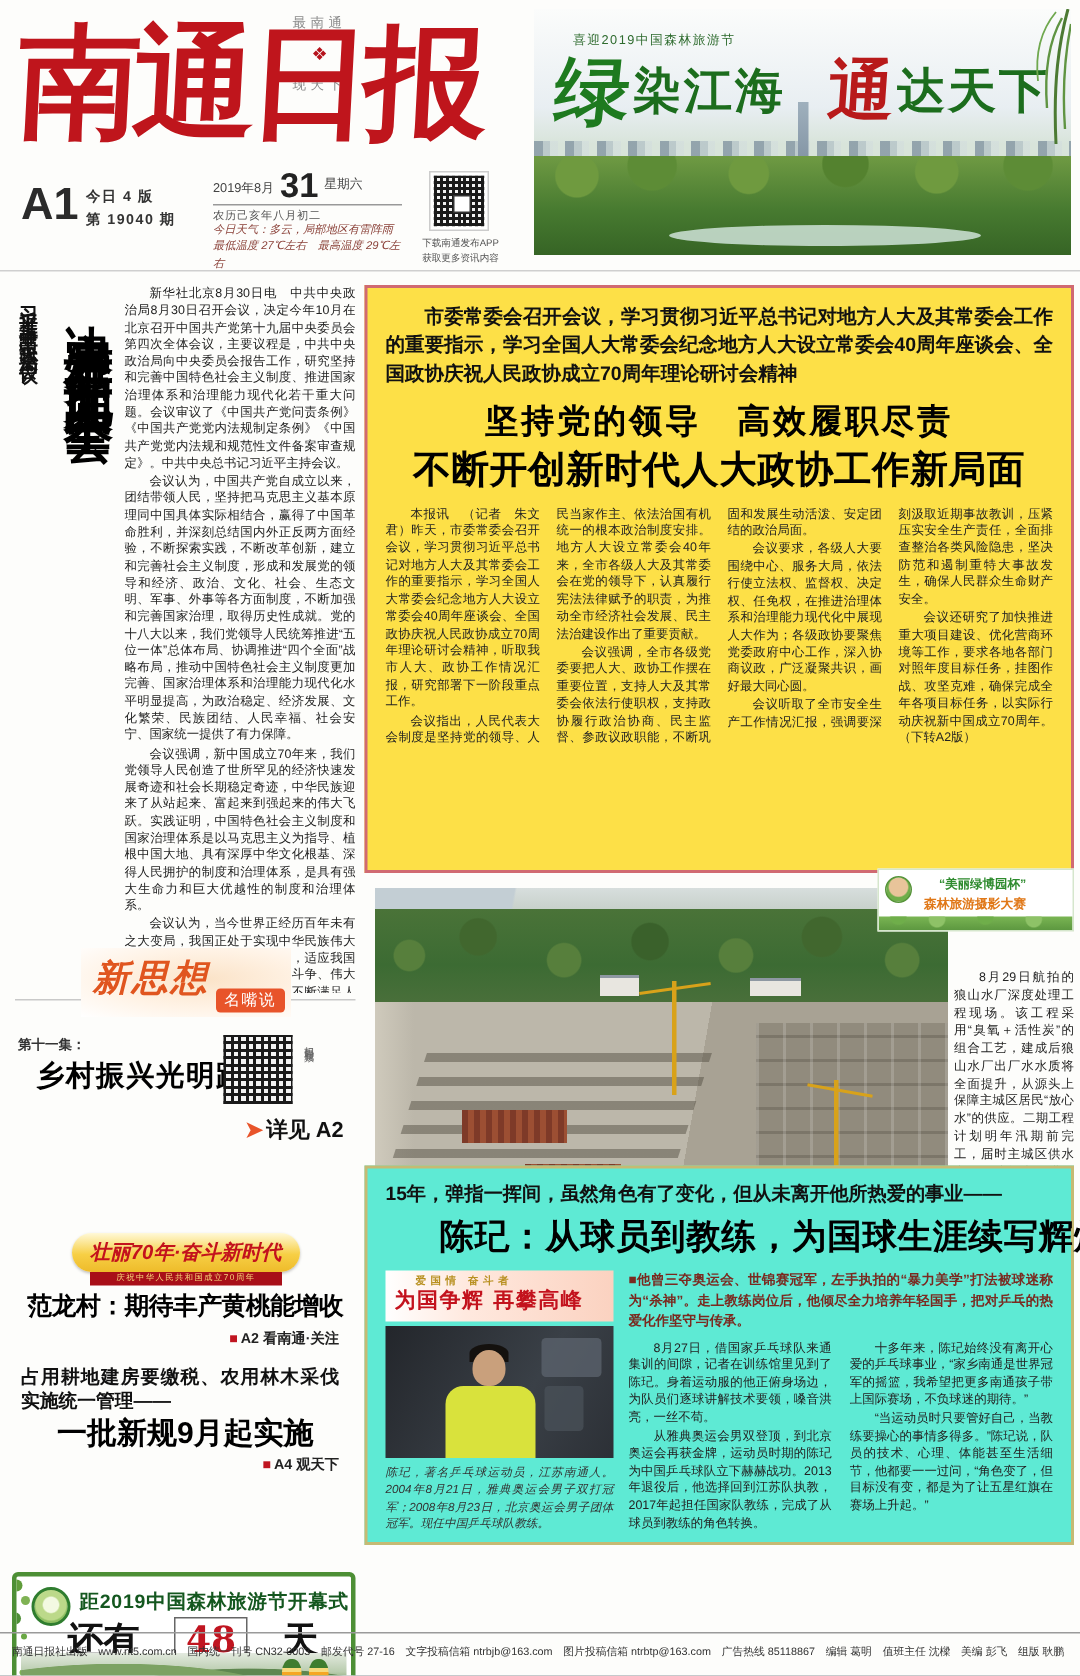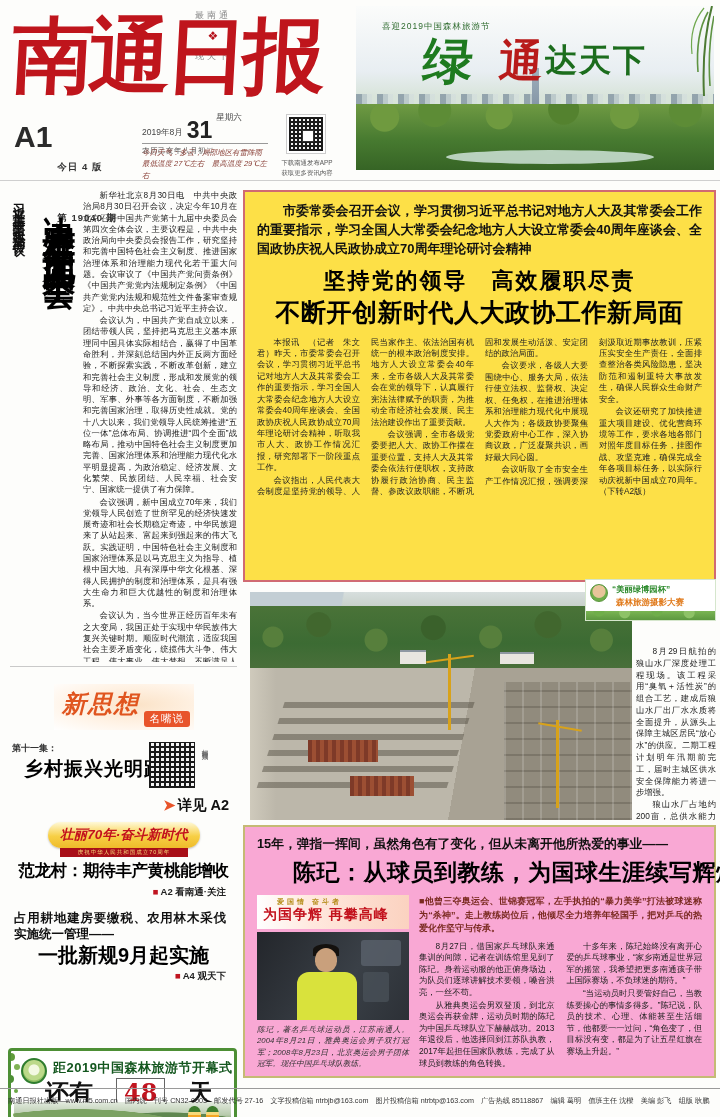--- a/index.html
+++ b/index.html
@@ -7,26 +7,26 @@
   body { font-family:"Liberation Sans", sans-serif; }
   #page { position:relative; width:720px; height:1117px; margin:0 auto; background:#fdfdfb; overflow:hidden; color:#1a1a1a; }
 
   
   .mast-slogan { position:absolute; left:128px; top:9px; width:170px; display:flex; align-items:center; gap:7px; font-size:9px; color:#8a8a8a; letter-spacing:3px;flex-direction:column; }
   .mast-slogan .diamond { color:#b5121b; font-size:12px; letter-spacing:0; }
   .mast-title { position:absolute; left:12px; top:12px; width:340px; font-family:"DejaVu Serif", serif; font-weight:900; font-size:82px; line-height:1.05; color:#bf151c; letter-spacing:-5px; transform:skewX(-3deg); white-space:nowrap; }
   .edition { position:absolute; left:14px; top:122px; display:flex; align-items:flex-start; gap:5px; }
   .edition .a1 { font-size:30px; font-weight:900; color:#2b2b2b; line-height:1; }
   .edition .stack { display:flex; flex-direction:column; gap:2px; padding-top:3px; }
-  .edition .stack span { font-size:9.5px; font-weight:700; color:#333; letter-spacing:1px;margin-top:36px; }
+  .edition .stack span { font-size:9.5px; font-weight:700; color:#333; letter-spacing:1px; }
   .dateblock { position:absolute; left:142px; top:112px; width:126px; }
   .dateblock .row { display:flex; align-items:flex-end; gap:4px; border-bottom:1px solid #999; padding-bottom:1px; }
   .dateblock .yr { font-size:8.5px; color:#444; padding-bottom:3px; }
   .dateblock .dd { font-size:23px; font-weight:900; color:#222; line-height:1; }
-  .dateblock .wk { font-size:8.5px; color:#444; padding-bottom:18px; }
+  .dateblock .wk { font-size:8.5px; color:#444; padding-bottom:6px; }
   .dateblock .lunar { font-size:7.5px; color:#555; margin-top:2px; letter-spacing:.5px; }
   .weather { position:absolute; left:142px; top:147px; width:128px; font-size:7.5px; font-style:italic; color:#8a4038; line-height:1.5; }
   .hqr { position:absolute; left:287px; top:115px; width:38px; height:38px; border:2px solid #fff; outline:1px solid #ccc;
          background-image:repeating-linear-gradient(0deg,#1a1a1a 0 2px,transparent 2px 4px),repeating-linear-gradient(90deg,#1a1a1a 0 2px,#f2f2f2 2px 4px); }
   .hqr::after { content:""; position:absolute; left:13px; top:13px; width:10px; height:10px; background:#fff; border:1px solid #333; }
   .hqr-cap { position:absolute; left:278px; top:158px; width:58px; font-size:6.4px; color:#555; text-align:center; line-height:1.5; }
 
   
   .gbanner { position:absolute; left:356px; top:6px; width:358px; height:164px; overflow:hidden; background:linear-gradient(180deg,#fbfcfb 0%,#e8eef2 40%,#d8e4da 55%); }
   .gb-city { position:absolute; left:0; right:0; top:88px; height:34px;
@@ -45,21 +45,21 @@
   .header-rule { position:absolute; left:0; top:180px; width:720px; height:1px; background:#cfcfcf; }
 
   
   .lead { position:absolute; left:10px; top:190px; width:227px; height:472px; display:flex; gap:6px; }
   .v-kicker { writing-mode:vertical-rl; font-size:12.5px; font-weight:700; letter-spacing:3px; color:#111; width:17px; padding-top:4px; }
   .v-title { writing-mode:vertical-rl; font-size:33px; font-weight:900; letter-spacing:5px; color:#000; width:44px; line-height:1.1; font-family:"Liberation Sans",sans-serif; }
   .lead-body { flex:1; font-size:8.3px; line-height:1.36; text-align:justify; color:#222; overflow:hidden; }
   .lead-body p, .mbody p, .fcols p { text-indent:2em; margin:0 0 1px 0; }
   .divider { position:absolute; background:#c9c9c9; }
 
-  .promo { position:absolute; left:10px; top:684px; width:227px; height:142px;text-align:center; }
+  .promo { position:absolute; left:10px; top:632px; width:227px; height:142px;text-align:center; }
   .promo-banner { position:absolute; left:44px; top:0; width:140px; height:46px; background:radial-gradient(ellipse at 60% 45%, #fbe3c8 0%, #fff3e6 55%, #ffffff 100%); }
   .promo-banner .nsx { position:absolute; left:8px; top:4px; font-family:"DejaVu Serif",serif; font-size:24px; font-weight:900; color:#e0551f; font-style:italic; letter-spacing:2px; }
   .promo-banner .mzs { position:absolute; right:4px; bottom:3px; background:#e8542a; color:#fff; font-size:10.5px; padding:1px 6px; border-radius:3px; letter-spacing:1px; }
   .promo-ep { position:absolute; left:2px; top:58px; font-size:9px; font-weight:700; color:#333; }
   .promo-title { position:absolute; left:14px; top:72px; font-size:19px; font-weight:900; letter-spacing:1px; color:#000; }
   .promo-qr { position:absolute; right:42px; top:58px; width:46px; height:46px;
               background-image:repeating-linear-gradient(0deg,#1a1a1a 0 2px,transparent 2px 5px),repeating-linear-gradient(90deg,#1a1a1a 0 2px,#f4f4f4 2px 5px); }
   .promo-qr-cap { position:absolute; right:28px; top:60px; writing-mode:vertical-rl; font-size:6.5px; color:#666; letter-spacing:1px; }
   .see-more { position:absolute; right:8px; top:112px; font-size:14.5px; font-weight:900; color:#111; }
   .see-more .arr { color:#e8542a; margin-right:2px; }
@@ -109,28 +109,28 @@
   .ph-pit { position:absolute; right:0; top:90px; bottom:0; width:128px; background:#918b7d;
             background-image:repeating-linear-gradient(90deg, rgba(255,255,255,.16) 0 2px, transparent 2px 18px),repeating-linear-gradient(0deg, rgba(60,55,45,.25) 0 2px, transparent 2px 16px); }
   .crane-mast { position:absolute; width:3px; background:#d8a21a; }
   .crane-arm { position:absolute; height:2px; background:#d8a21a; }
   .ph-road { position:absolute; left:0; top:76px; bottom:0; width:26px; background:linear-gradient(90deg,#cfcabc,#bcb7aa); }
 
   .contest { position:absolute; left:585px; top:579px; width:131px; height:42px; background:#fff; border:1px solid #d5e6cc; overflow:hidden; }
   .contest::after { content:""; position:absolute; left:0; right:0; bottom:0; height:9px;
                     background:radial-gradient(circle at 10% 0%, #6fae4a 0 5px, transparent 6px),radial-gradient(circle at 30% 20%, #8ec267 0 5px, transparent 6px),radial-gradient(circle at 55% 0%, #6fae4a 0 5px, transparent 6px),radial-gradient(circle at 80% 20%, #8ec267 0 5px, transparent 6px),linear-gradient(180deg,#7ab553,#5d9840); }
   .contest .face { position:absolute; left:4px; top:4px; width:18px; height:18px; border-radius:50%; background:radial-gradient(circle at 50% 40%, #e8c49a 0 6px, #6fae4a 7px); border:1px solid #57943a; }
-  .contest .l1 { position:absolute; left:26px; top:4px; font-size:8.3px; font-weight:800; color:#2e8b2e; white-space:nowrap; }
+  .contest .l1 { position:absolute; left:40px; top:4px; font-size:8.3px; font-weight:800; color:#2e8b2e; white-space:nowrap; }
   .contest .l2 { position:absolute; left:30px; top:17px; font-size:8.5px; font-weight:800; color:#e07818; white-space:nowrap; }
 
   .photocap { position:absolute; left:636px; top:646px; width:80px; height:176px; font-size:8.3px; line-height:1.42; text-align:justify; color:#222; overflow:hidden; }
   .photocap p { text-indent:2em; margin:0; }
 
   
-  .feature { position:absolute; left:243px; top:825px; width:473px; height:253px; border:2.5px solid #c5ba74; background:#f9a8d4; padding:9px 12px; }
+  .feature { position:absolute; left:243px; top:777px; width:473px; height:253px; border:2.5px solid #c5ba74; background:#5eead4; padding:9px 12px; }
   .f-kicker { font-size:12.8px; font-weight:800; color:#111; }
   .f-title { margin-top:4px; text-align:center; font-size:23px; font-weight:900; letter-spacing:.5px; color:#000; white-space:nowrap;margin-left:36px; }
   .f-row { display:flex; gap:10px; margin-top:7px; height:178px; }
   .f-media { width:152px; flex:none; }
   .f-banner { position:relative; height:34px; background:linear-gradient(90deg,#ffffff 0%, #ffe9df 35%, #fbd2c0 100%); overflow:hidden; }
   .f-banner .small { position:absolute; left:20px; top:2px; font-size:7px; letter-spacing:3px; color:#b89020; font-weight:700; }
   .f-banner .main { position:absolute; left:6px; top:11px; font-size:14px; font-weight:900; color:#c3121d; font-family:"DejaVu Serif",serif; letter-spacing:1px; white-space:nowrap; }
   .f-photo { position:relative; margin-top:3px; height:88px; background:linear-gradient(120deg,#23262b 0%, #3a4047 60%, #2c3036 100%); overflow:hidden; }
   .f-photo .mach1 { position:absolute; right:8px; top:8px; width:40px; height:26px; background:#5a616b; border-radius:3px; opacity:.8; }
   .f-photo .mach2 { position:absolute; right:20px; top:40px; width:26px; height:30px; background:#495058; border-radius:3px; opacity:.8; }
@@ -187,20 +187,21 @@
   </div>
 
   <div class="gbanner">
     <div class="gb-city"></div>
     <div class="gb-tower"></div>
     <div class="gb-trees"></div>
     <div class="gb-water"></div>
     <div class="gb-kicker">喜迎2019中国森林旅游节</div>
     <div class="gb-slogan">
       <span class="big-g">绿</span>
+      <span class="t-g">染江海</span>
       <span class="gap"></span>
       <span class="big-r">通</span>
       <span class="t-g">达天下</span>
     </div>
     <svg class="gb-willow" width="52" height="92" viewBox="0 0 52 92">
       <path d="M50 0 C44 22 40 48 42 90" stroke="#4c7a33" stroke-width="2" fill="none"></path>
       <path d="M46 6 C38 20 34 40 36 66" stroke="#5f9442" stroke-width="1.6" fill="none"></path>
       <path d="M52 10 C48 30 46 52 48 80" stroke="#5f9442" stroke-width="1.6" fill="none"></path>
       <path d="M42 2 C32 14 28 30 30 48" stroke="#6fa84e" stroke-width="1.2" fill="none"></path>
     </svg>

